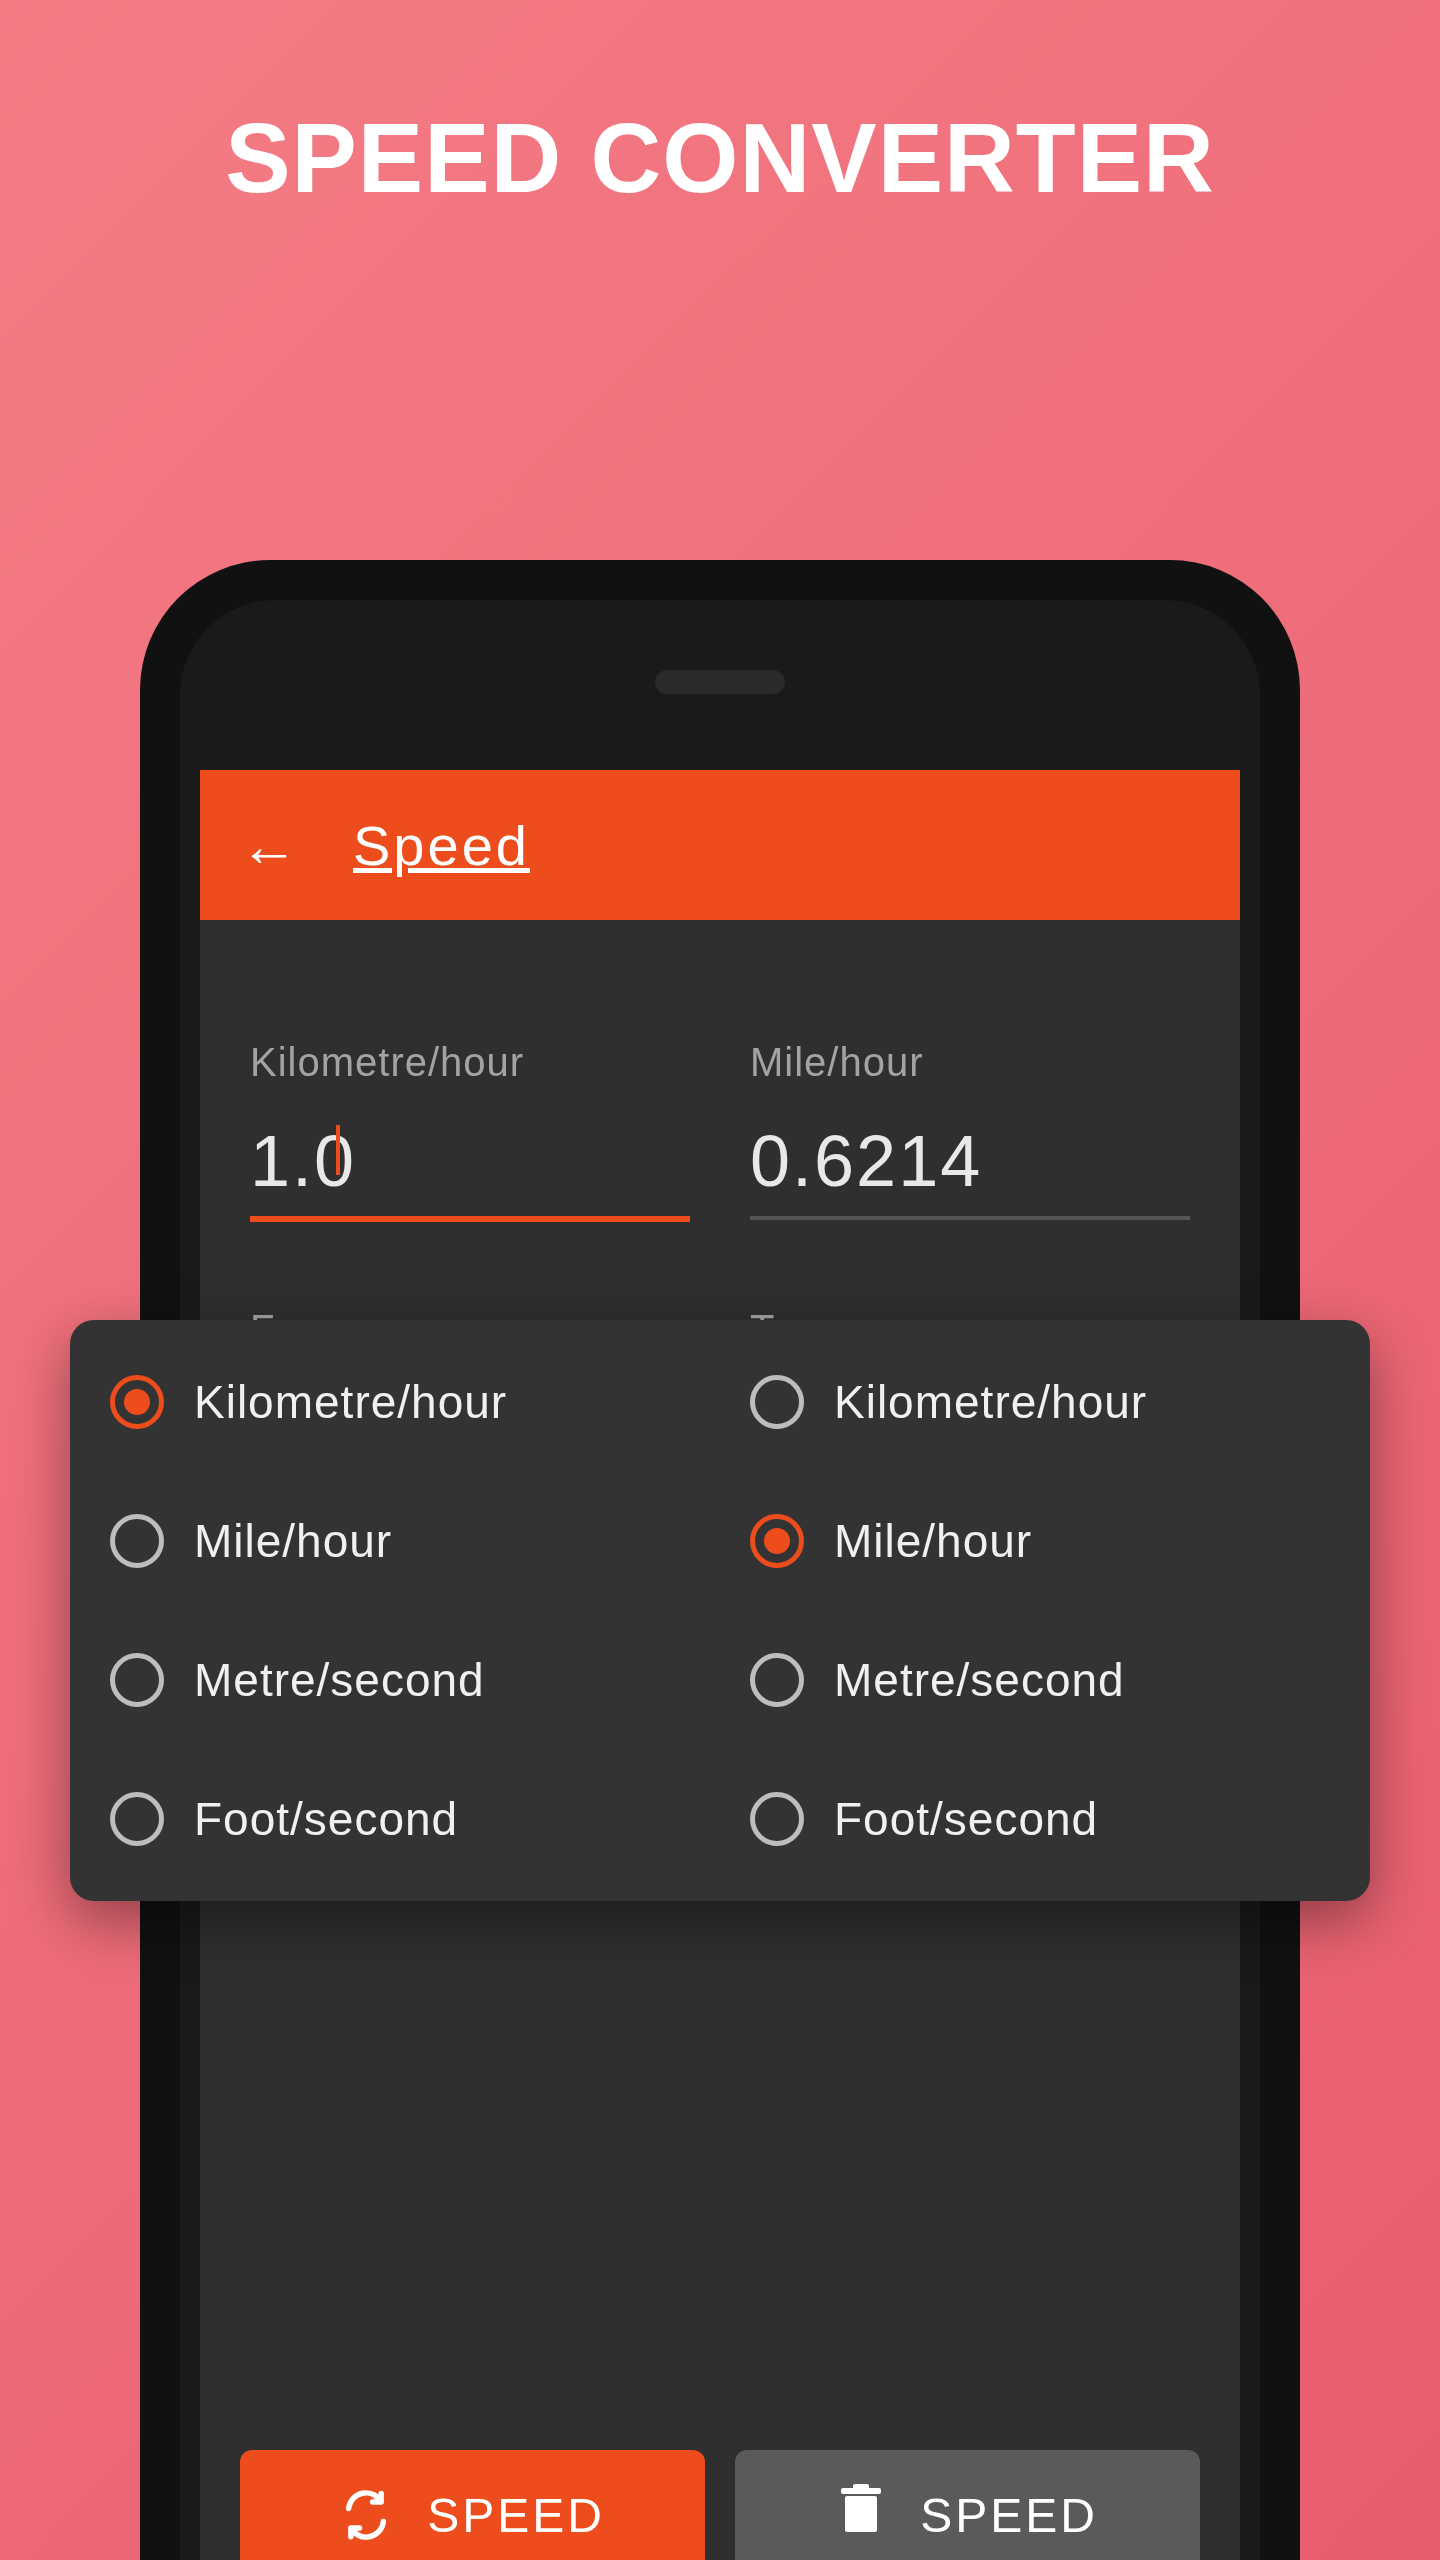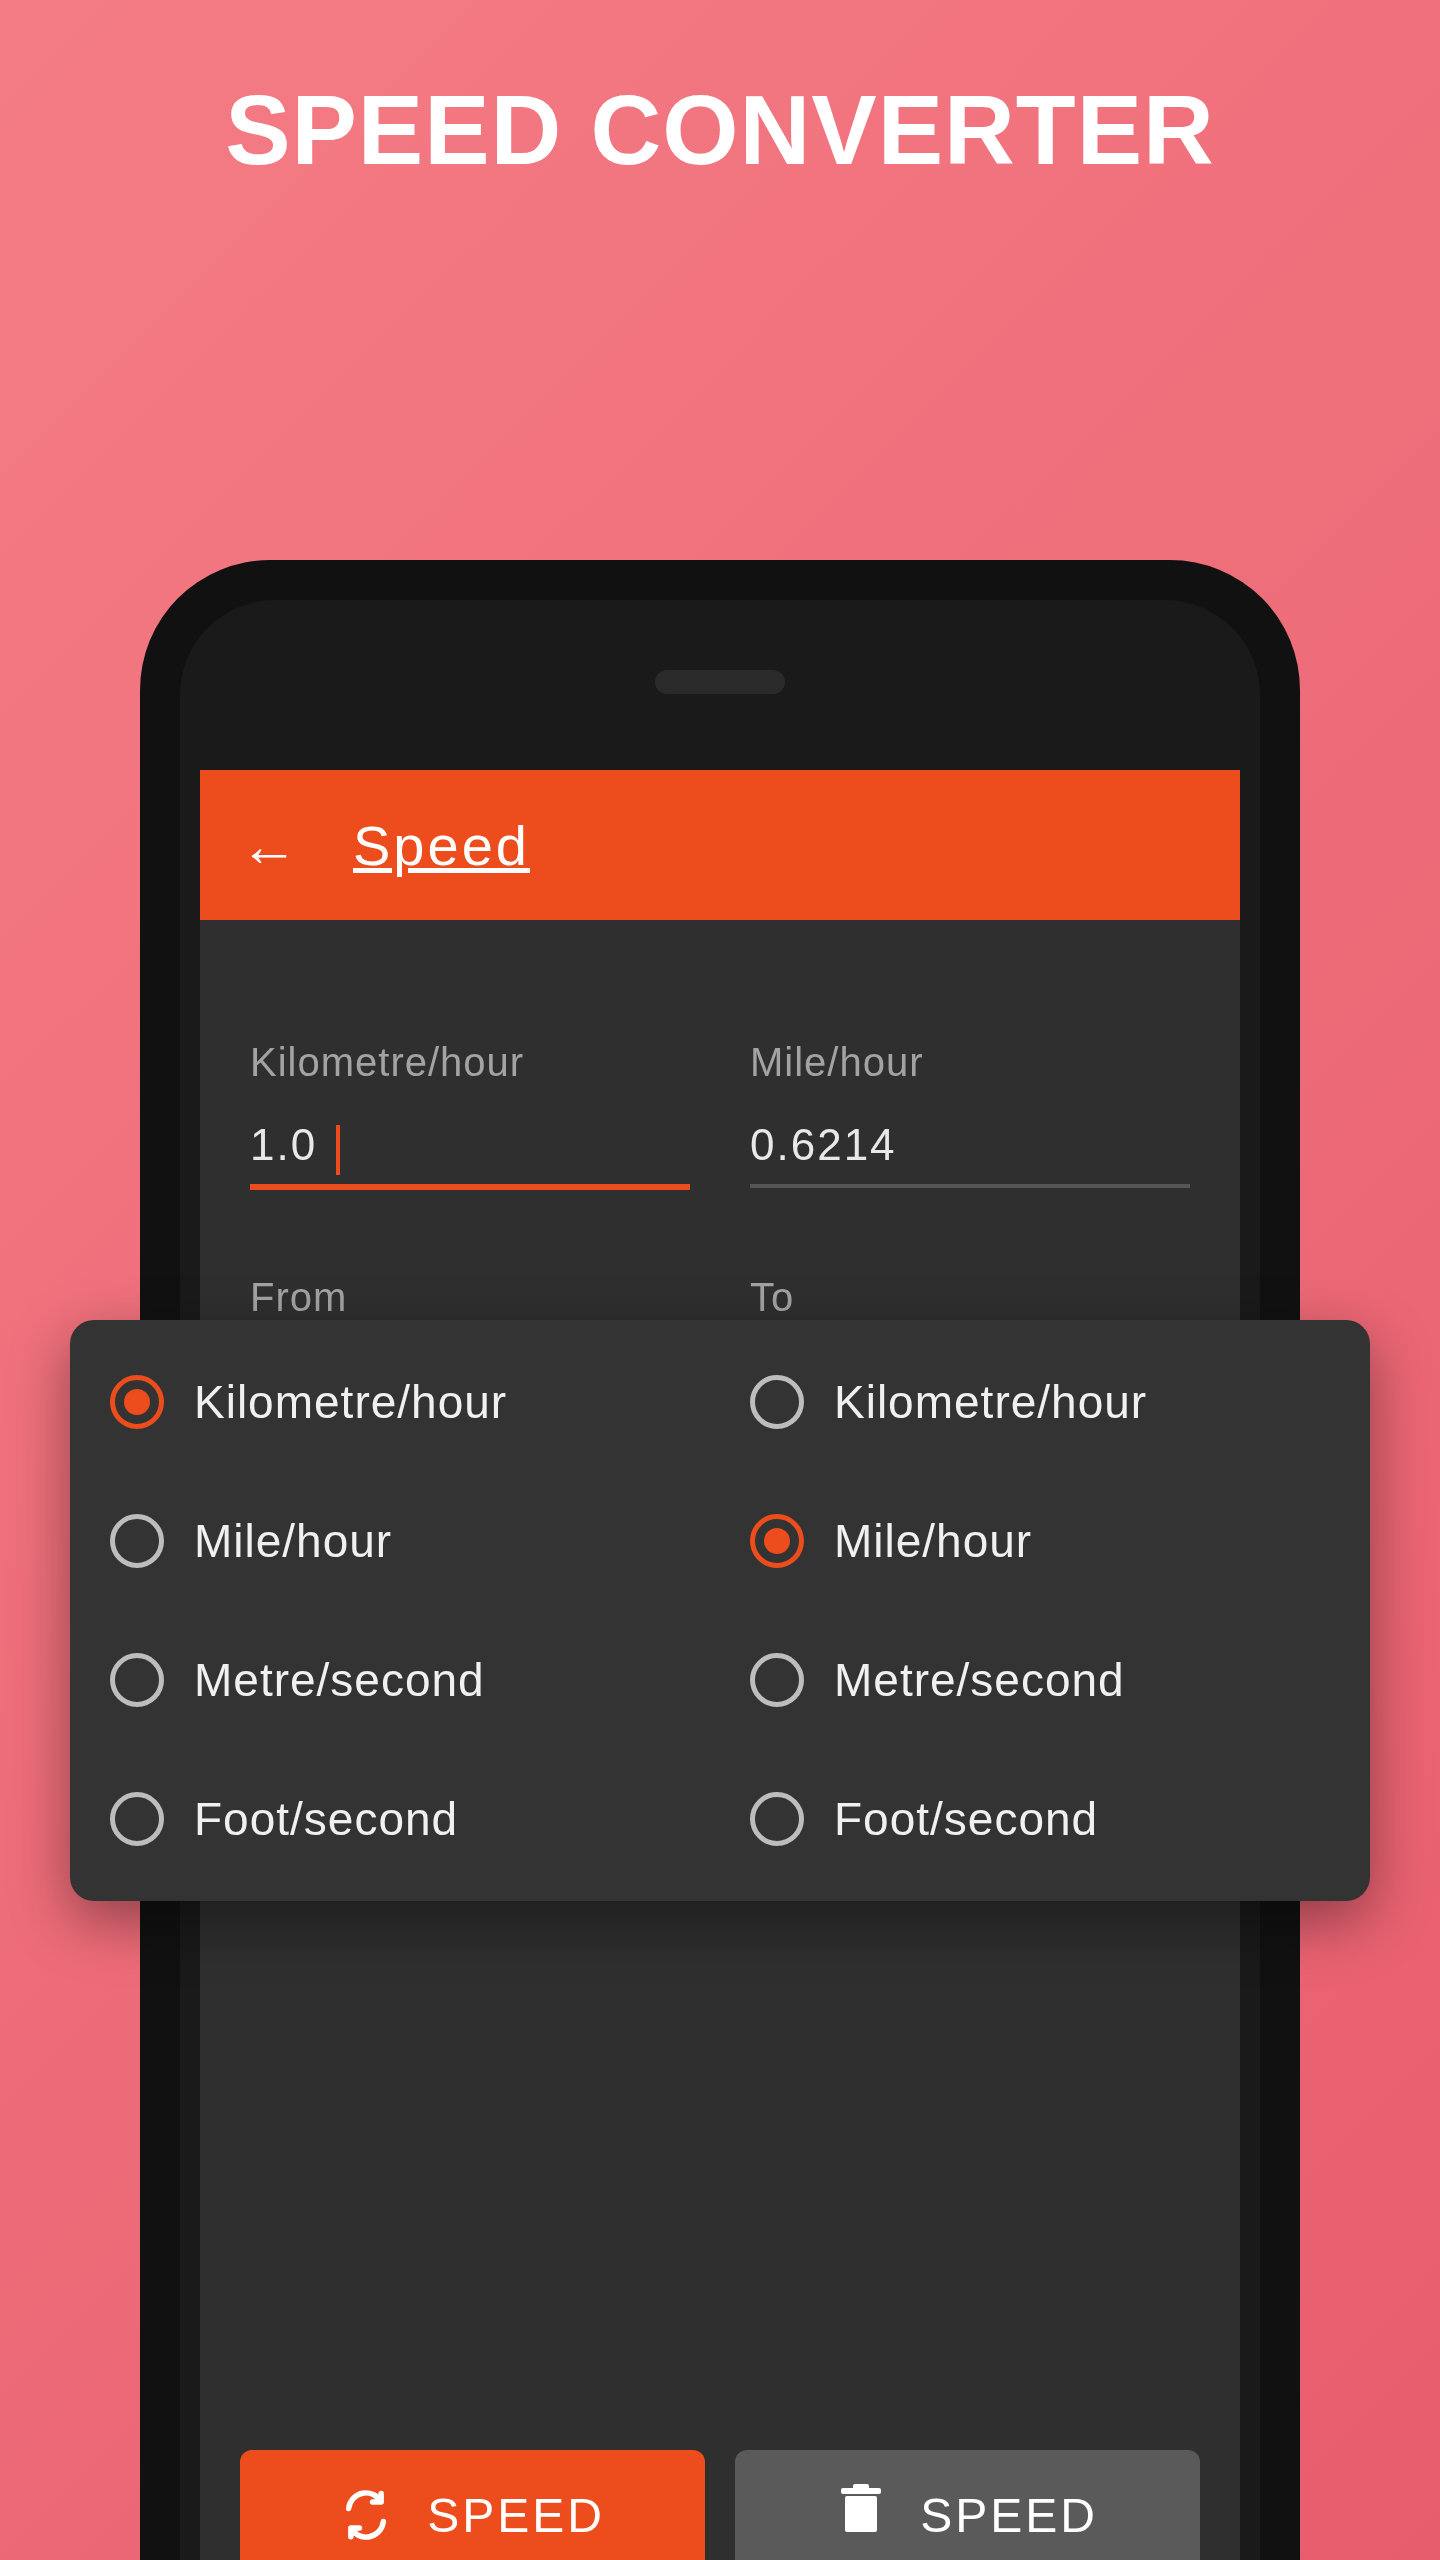--- a/index.html
+++ b/index.html
@@ -6,21 +6,21 @@
 body {
   width: 1440px;
   height: 2560px;
   background: linear-gradient(135deg, #f47c85 0%, #e85d6e 100%);
   font-family: -apple-system, BlinkMacSystemFont, "Segoe UI", sans-serif;
   position: relative;
   overflow: hidden;
 }
 .promo-header {
   text-align: center;
-  padding-top: 74px;
+  padding-top: 102px;
   color: #ffffff;
 }
 .promo-title {
   font-size: 98px;
   font-weight: 700;
   letter-spacing: 1px;
 }
 .promo-sub {
   font-size: 82px;
   font-weight: 400;
@@ -103,21 +103,21 @@
   flex: 1;
 }
 .field-label {
   color: #a3a3a3;
   font-size: 40px;
   letter-spacing: 1px;
   margin-bottom: 35px;
 }
 .field-value {
   color: #e8e8e8;
-  font-size: 44px;
+  font-size: 72px;
   padding-bottom: 14px;
   border-bottom: 4px solid #555;
   letter-spacing: 2px;
 }
 .field-value.active {
   border-bottom: 6px solid #ed4d1c;
   position: relative;
 }
 .field-value.active::after {
   content: '';

